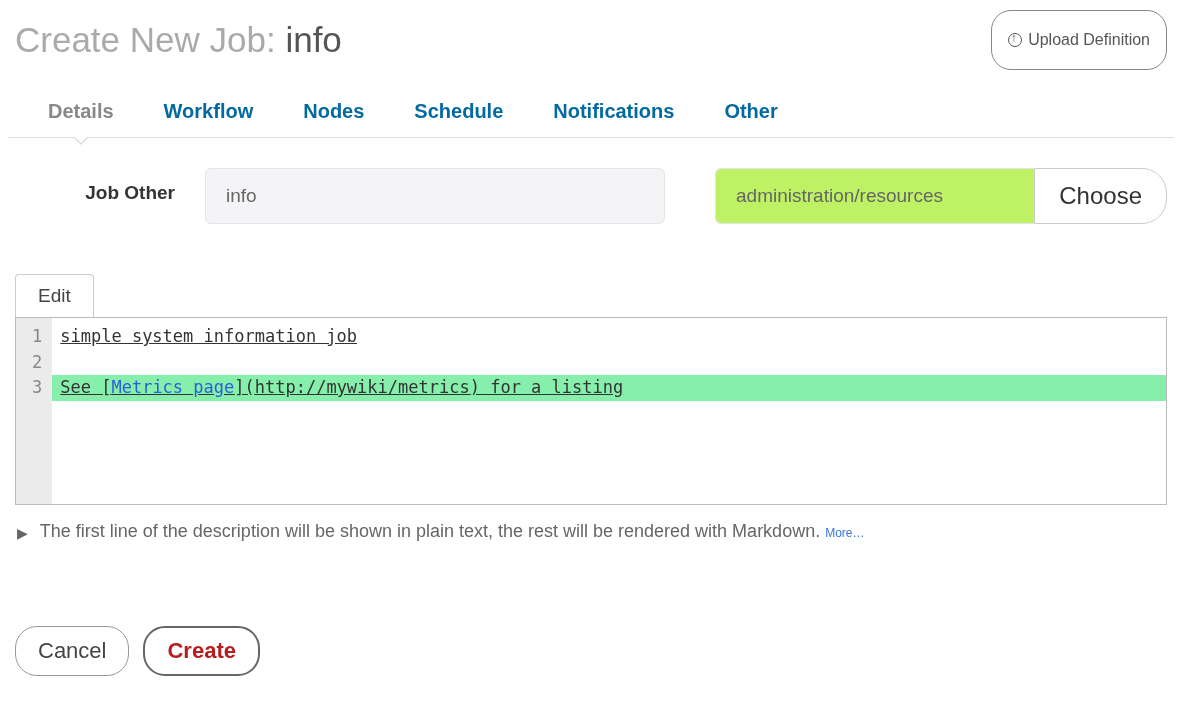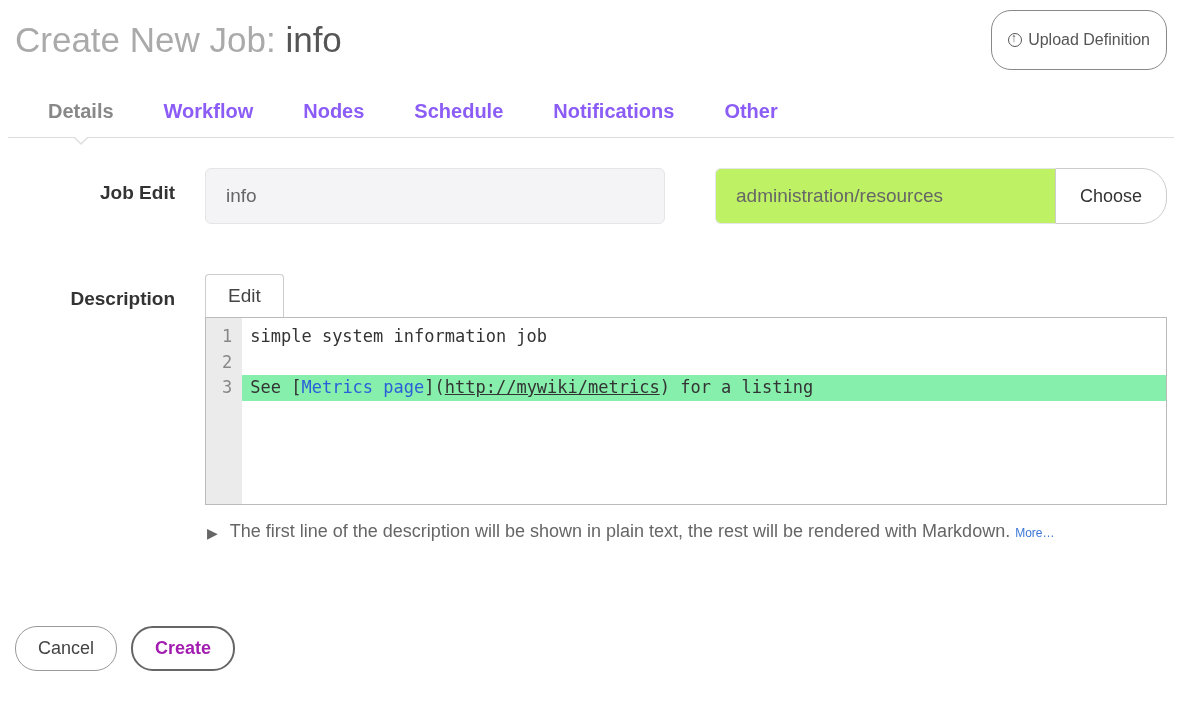--- a/index.html
+++ b/index.html
@@ -56,21 +56,21 @@
     .tabs {
       display: flex;
       gap: 50px;
       padding: 30px 15px 0 40px;
       border-bottom: 1px solid #ddd;
       margin: 0 8px;
     }
     .tab {
       font-size: 20px;
       font-weight: 600;
-      color: #8b5cf6;
+      color: #0369a1;
       padding-bottom: 14px;
       cursor: pointer;
       position: relative;
     }
     .tab.active {
       color: #888;
     }
     .tab.active::after {
       content: "";
       position: absolute;
@@ -139,21 +139,21 @@
       font-size: 19px;
       color: #666;
       flex: 1;
       border-right: none;
     }
     .choose-btn {
       background: #fff;
       border: 1px solid #ccc;
       border-radius: 0 25px 25px 0;
       padding: 0 24px;
-      font-size: 18px;
+      font-size: 24px;
       color: #333;
       cursor: pointer;
     }
     .desc-col { flex: 1; }
     .edit-tab-row { display: flex; }
     .edit-tab {
       background: #fff;
       border: 1px solid #ccc;
       border-bottom: none;
       padding: 10px 22px;
@@ -177,20 +177,21 @@
       user-select: none;
       line-height: 1.5;
     }
     .gutter div { }
     .code {
       flex: 1;
       padding: 6px 8px;
       line-height: 1.5;
       white-space: pre;
       color: #333;
+      text-decoration: underline;
     }
     .code .line3 {
       background: #86efac;
       display: block;
       margin: 0 -8px;
       padding: 0 8px;
     }
     .md-link-text { color: #2b5fd9; }
     .md-link-url { color: #333; text-decoration: underline; }
     .hint-row {
@@ -211,28 +212,28 @@
     .footer {
       display: flex;
       gap: 14px;
       padding: 30px 15px;
     }
     .btn {
       border: 1.5px solid #999;
       background: #fff;
       border-radius: 22px;
       padding: 10px 22px;
-      font-size: 18px;
+      font-size: 22px;
       cursor: pointer;
       color: #444;
     }
     .btn.primary {
       border: 2.5px solid #666;
       font-weight: 700;
-      color: #a21caf;
+      color: #b91c1c;
     }
   </style>
 </head>
 <body>
 
 <div class="header-row">
   <h1 class="page-title">
     <span>Create New Job: </span><span class="page-title-value">info</span>
   </h1>
   <button class="upload-btn">
@@ -246,32 +247,31 @@
   <div class="tab">Workflow</div>
   <div class="tab">Nodes</div>
   <div class="tab">Schedule</div>
   <div class="tab">Notifications</div>
   <div class="tab">Other</div>
 </div>
 
 <div class="form-area">
 
   <div class="form-row">
-    <div class="form-label">Job Edit</div>
+    <div class="form-label">Job Other</div>
     <div class="form-fields">
       <input class="text-input" value="info" style="">
       <div class="group-wrap">
         <input class="group-input" value="administration/resources" style="">
         <button class="choose-btn">Choose</button>
       </div>
     </div>
   </div>
 
   <div class="form-row">
-    <div class="form-label">Description</div>
     <div class="desc-col">
       <div class="edit-tab-row">
         <div class="edit-tab">Edit</div>
       </div>
       <div class="editor">
         <div class="gutter">
           <div>1</div>
           <div>2</div>
           <div>3</div>
         </div>

